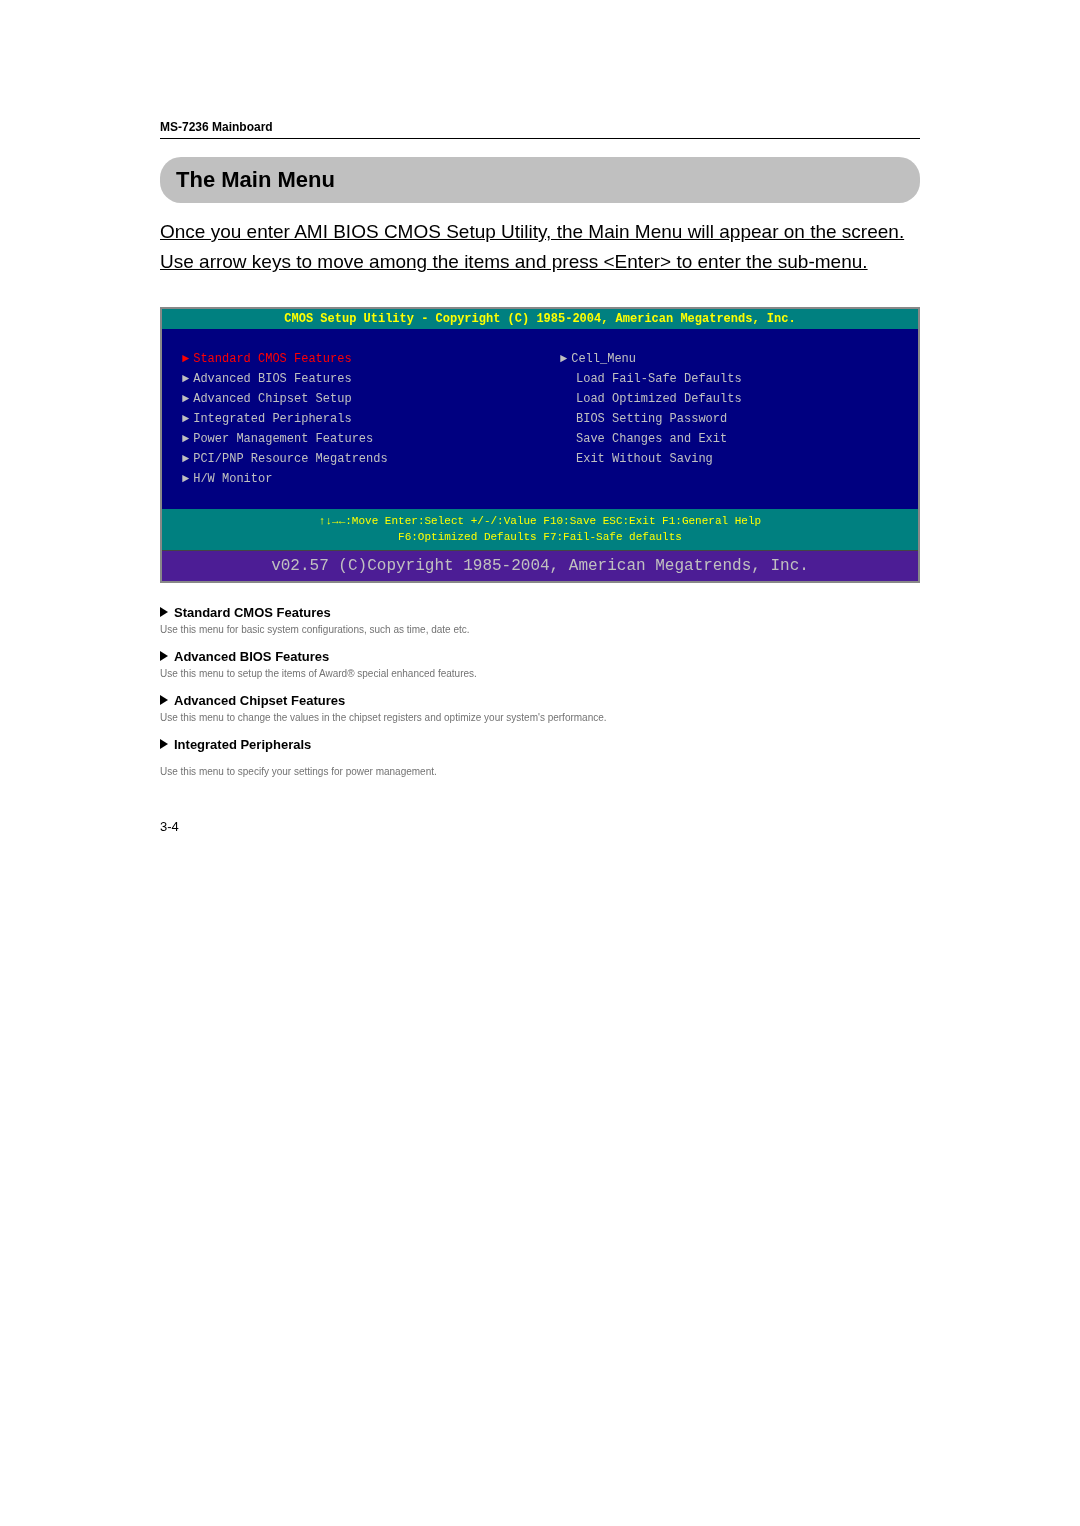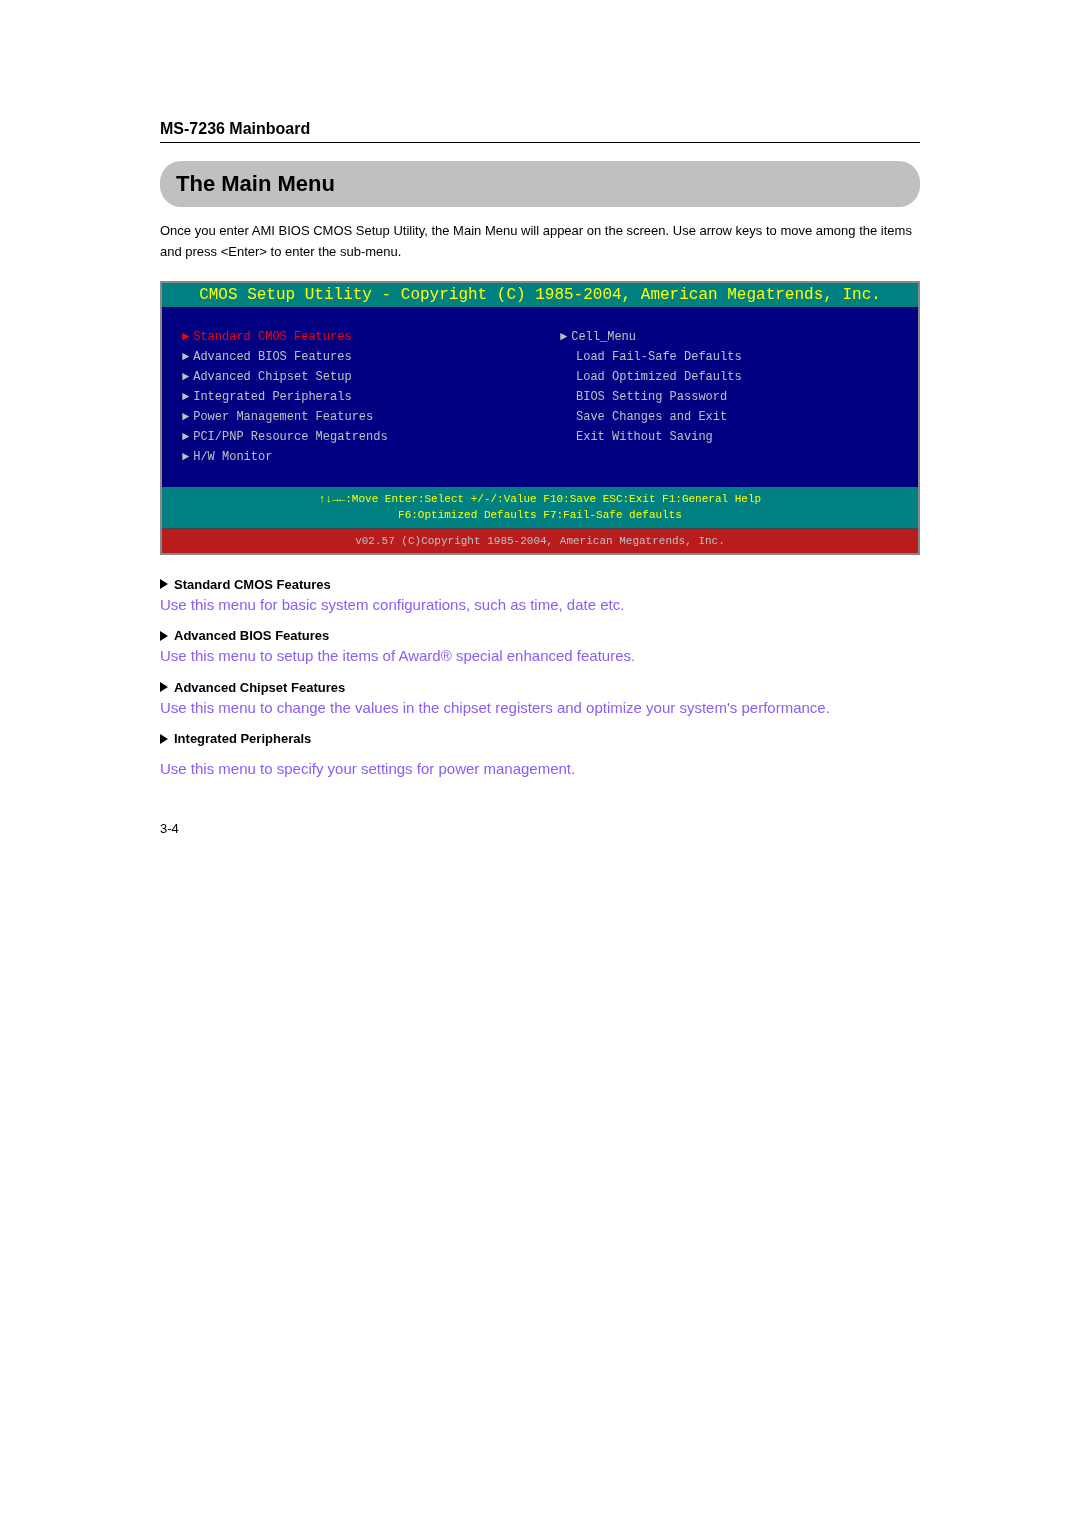--- a/index.html
+++ b/index.html
@@ -8,62 +8,63 @@
       font-family: Arial, sans-serif;
       font-size: 13px;
       color: #000;
       width: 1080px;
       min-height: 1526px;
     }
     .page-container {
       padding: 120px 160px 80px 160px;
     }
     .header-label {
-      font-size: 16px;
+      font-size: 12px;
       font-weight: bold;
       color: #000;
       border-bottom: 1px solid #000;
       padding-bottom: 4px;
       margin-bottom: 18px;
     }
     .section-title-bar {
       background: #c0c0c0;
       padding: 10px 16px;
       margin-bottom: 14px;
       border-radius: 21px;
     }
     .section-title-bar h1 {
       font-size: 22px;
       font-weight: bold;
       color: #000;
     }
     .intro-text {
-      font-size: 13px;
+      font-size: 19px;
       line-height: 1.6;
-      margin-bottom: 18px;
-      color: #000;
+      margin-bottom: 29px;
+      color: #000;
+      text-decoration: underline;
     }
     
     .bios-screen {
       background: #000080;
       border: 2px solid #888;
       padding: 0;
       margin-bottom: 22px;
       font-family: 'Courier New', monospace;
       font-size: 12px;
       color: #c0c0c0;
     }
     .bios-title-bar {
       background: #008080;
       color: #ffff00;
       text-align: center;
       padding: 3px 12px;
       font-family: 'Courier New', monospace;
-      font-size: 16px;
-      font-weight: normal;
+      font-size: 12px;
+      font-weight: bold;
     }
     .bios-content {
       display: flex;
       padding: 12px 20px;
       gap: 0;
     }
     .bios-left {
       flex: 1;
       padding-right: 20px;
     }
@@ -95,26 +96,26 @@
     .bios-footer {
       background: #008080;
       color: #ffff00;
       text-align: center;
       padding: 4px 3px;
       font-family: 'Courier New', monospace;
       font-size: 11px;
       line-height: 1.5;
     }
     .bios-version-bar {
-      background: #b91c1c;
+      background: #4c1d95;
       color: #c0c0c0;
       text-align: center;
       padding: 6px 0;
       font-family: 'Courier New', monospace;
-      font-size: 11px;
+      font-size: 16px;
       border-top: 1px solid #444;
     }
     
     .desc-section {
       margin-bottom: 12px;
     }
     .desc-title {
       font-weight: bold;
       font-size: 13px;
       margin-bottom: 2px;
@@ -124,23 +125,23 @@
     .desc-title .tri {
       display: inline-block;
       width: 0;
       height: 0;
       border-top: 5px solid transparent;
       border-bottom: 5px solid transparent;
       border-left: 8px solid #000;
       margin-right: 6px;
     }
     .desc-text {
-      font-size: 15px;
+      font-size: 10px;
       line-height: 1.5;
-      color: #8b5cf6;
+      color: #737373;
       padding-left: 0;
     }
     .page-number {
       margin-top: 40px;
       font-size: 13px;
       color: #000;
     }
     .bios-spacer {
       height: 8px;
     }

